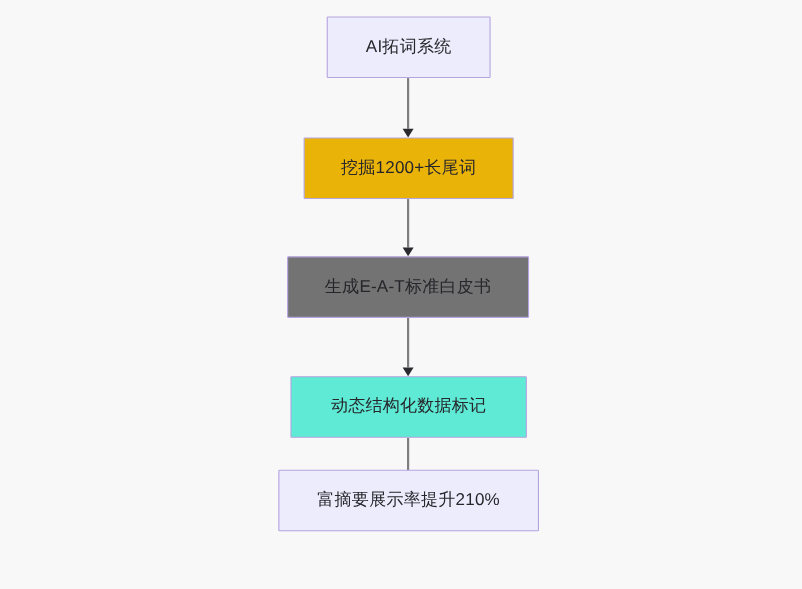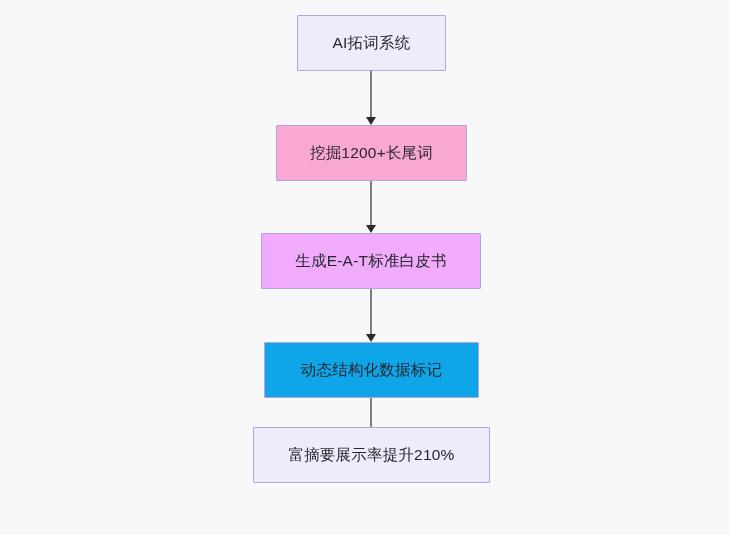--- a/index.html
+++ b/index.html
@@ -70,25 +70,25 @@
       <div class="line" style="height: 45px; background: rgb(126, 126, 129);"></div>
       <div class="head" style="top: 45px; border-top-color: rgb(43, 43, 47);"></div>
     </div>
     <div class="edge" style="left: 363px; top: 398px; height: 53px;">
       <div class="line" style="height: 45px; background: rgb(126, 126, 129);"></div>
       <div class="head" style="top: 45px; border-top-color: rgb(43, 43, 47);"></div>
     </div>
     <div class="node" style="left: 297px; top: 15px; width: 149px; height: 56px; background: rgb(236, 236, 252); border-color: rgb(182, 164, 224); color: rgb(38, 38, 43);">
       <span>AI拓词系统</span>
     </div>
-    <div class="node" style="left: 276px; top: 125px; width: 191px; height: 56px; background: #f9a8d4; border-color: rgb(182, 164, 224); color: rgb(38, 38, 43);">
+    <div class="node" style="left: 276px; top: 125px; width: 191px; height: 56px; background: #eab308; border-color: rgb(182, 164, 224); color: rgb(38, 38, 43);">
       <span>挖掘1200+长尾词</span>
     </div>
-    <div class="node" style="left: 261px; top: 233px; width: 220px; height: 56px; background: #f0abfc; border-color: rgb(182, 164, 224); color: rgb(38, 38, 43);">
+    <div class="node" style="left: 261px; top: 233px; width: 220px; height: 56px; background: #737373; border-color: rgb(182, 164, 224); color: rgb(38, 38, 43);">
       <span>生成E-A-T标准白皮书</span>
     </div>
-    <div class="node" style="left: 264px; top: 342px; width: 215px; height: 56px; background: #0ea5e9; border-color: rgb(182, 164, 224); color: rgb(38, 38, 43);">
+    <div class="node" style="left: 264px; top: 342px; width: 215px; height: 56px; background: #5eead4; border-color: rgb(182, 164, 224); color: rgb(38, 38, 43);">
       <span>动态结构化数据标记</span>
     </div>
     <div class="node" style="left: 253px; top: 427px; width: 237px; height: 56px; background: rgb(236, 236, 252); border-color: rgb(182, 164, 224); color: rgb(38, 38, 43);">
       <span>富摘要展示率提升210%</span>
     </div>
   </div>
 
 </body></html>

